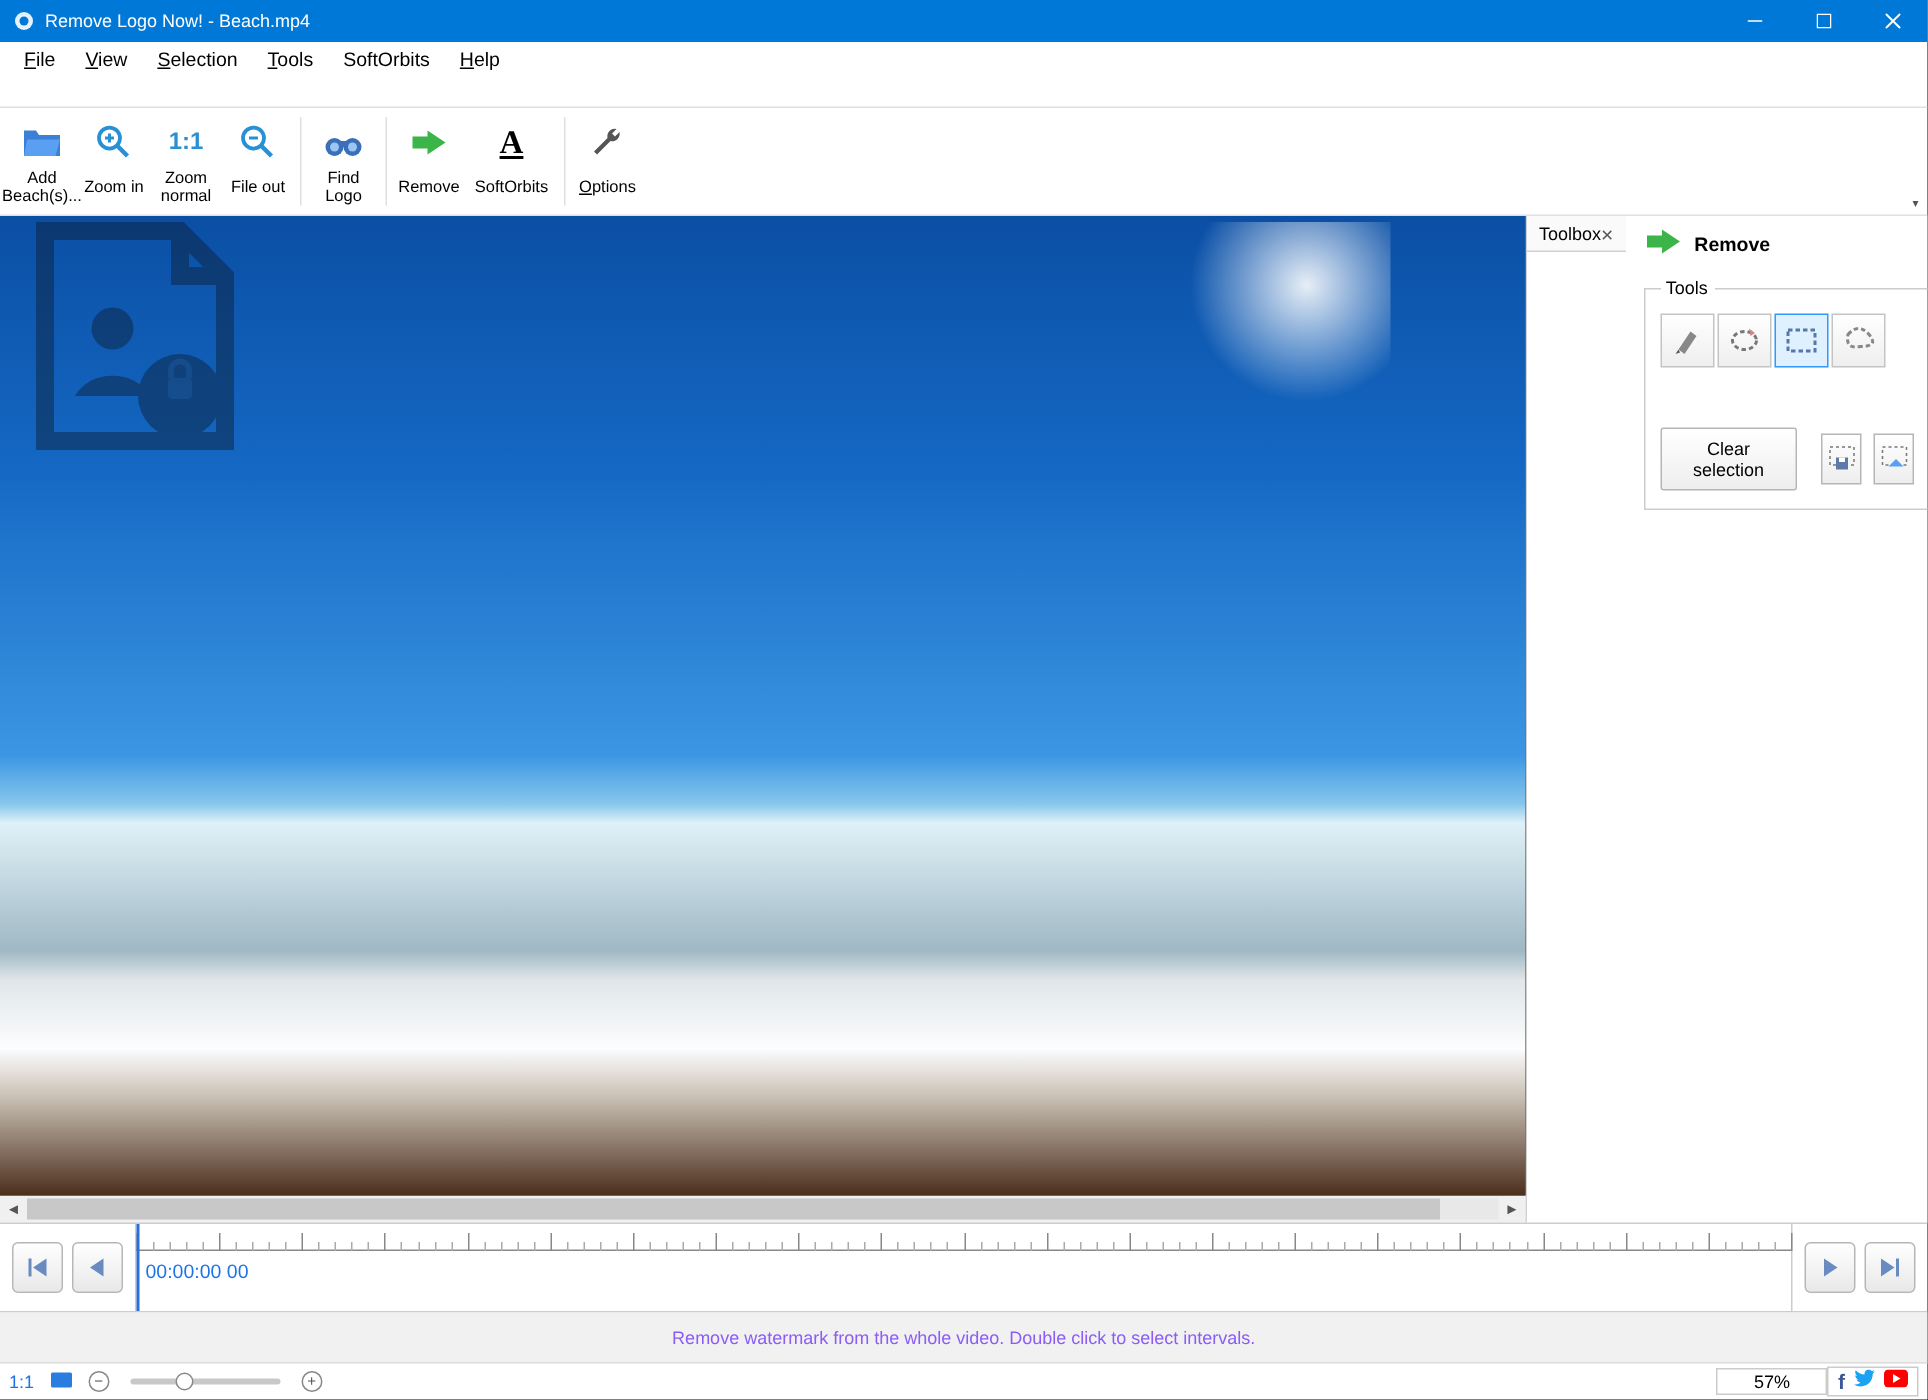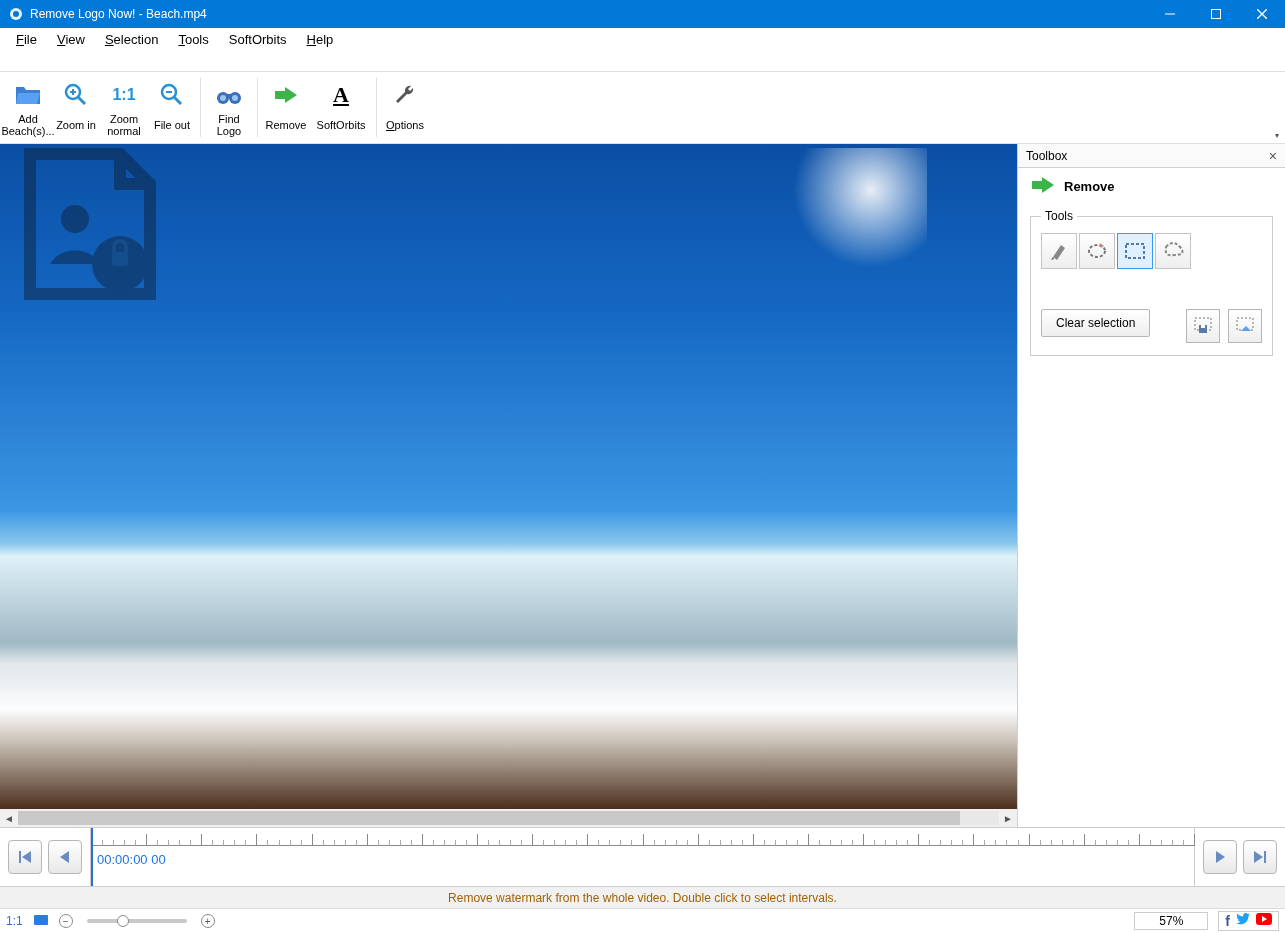--- a/index.html
+++ b/index.html
@@ -29,39 +29,39 @@
 .hscroll .thumb { position: absolute; left: 0; top: 0; height: 14px; width: 96%; background: #c8c8c8; }
 .timeline { border-top: 1px solid #ccc; border-bottom: 1px solid #ccc; display: flex; align-items: stretch; height: 60px; }
 .playbtns { display: flex; align-items: center; gap: 6px; padding: 0 8px; }
 .pbtn { width: 34px; height: 34px; border: 1px solid #b6b6b6; border-radius: 4px; background: linear-gradient(#fff,#e8e8e8); display: flex; align-items: center; justify-content: center; cursor: pointer; }
 .ruler { flex: 1; position: relative; border-left: 1px solid #ccc; border-right: 1px solid #ccc; }
 .ticks { position: absolute; top: 0; left: 0; right: 0; height: 18px; border-bottom: 1px solid #888; }
 .ticks span { position: absolute; top: 6px; width: 1px; height: 12px; background: #888; }
 .ticks span.minor { height: 6px; top: 12px; background: #aaa; }
 .playhead { position: absolute; top: 0; bottom: 0; left: 0; width: 2px; background: #2a6fd6; }
 .timecode { position: absolute; left: 6px; top: 24px; color: #1a74e8; font-size: 13px; }
-.hint { height: 22px; display: flex; align-items: center; justify-content: center; background: #f1f1f1; border-bottom: 1px solid #ddd; color: #a16207; }
+.hint { height: 34px; display: flex; align-items: center; justify-content: center; background: #f1f1f1; border-bottom: 1px solid #ddd; color: #8b5cf6; }
 .statusbar { height: 24px; display: flex; align-items: center; padding: 0 6px; gap: 8px; }
 .status-left { display: flex; align-items: center; gap: 10px; color: #1a74e8; font-size: 12px; }
 .zoomslider { width: 100px; height: 4px; background: #c8c8c8; position: relative; border-radius: 2px; margin: 0 4px; }
 .zoomslider .knob { position: absolute; top: -4px; left: 30%; width: 12px; height: 12px; border-radius: 50%; background: #fff; border: 1px solid #888; }
-.status-right { margin-left: auto; display: flex; align-items: center; gap: 10px; }
+.status-right { margin-left: auto; display: flex; align-items: center; gap: 0; }
 .pct { border: 1px solid #ccc; padding: 1px 24px; font-size: 12px; }
 .social { display: flex; gap: 6px; border: 1px solid #ccc; padding: 1px 6px; }
-.toolbox { width: 268px; border-left: 1px solid #d0d0d0; background: #fff; display: flex; flex-direction: column; }
+.toolbox { width: 268px; border-left: 1px solid #d0d0d0; background: #fff; display: flex; flex-direction: row; }
 .tbx-title { height: 24px; border-bottom: 1px solid #d0d0d0; display: flex; align-items: center; padding: 0 8px; font-size: 12px; background: #fafafa; }
 .tbx-title .x { margin-left: auto; cursor: pointer; font-size: 14px; color: #555; }
 .tbx-body { padding: 8px 12px; display: flex; flex-direction: column; gap: 12px; }
 .tbx-head { display: flex; align-items: center; gap: 8px; font-weight: bold; font-size: 13px; }
 fieldset { border: 1px solid #ccc; padding: 10px 10px 12px; }
 legend { font-size: 12px; padding: 0 4px; }
 .toolrow { display: flex; gap: 2px; }
 .toolbtn { width: 36px; height: 36px; border: 1px solid #c4c4c4; background: linear-gradient(#fff,#eee); display: flex; align-items: center; justify-content: center; cursor: pointer; }
 .toolbtn.selected { border: 1px solid #3399ff; background: #dff1ff; }
-.btnrow { display: flex; gap: 8px; margin-top: 40px; align-items: flex-start; }
+.btnrow { display: flex; gap: 8px; margin-top: 40px; align-items: center; }
 .wbtn { border: 1px solid #b6b6b6; background: linear-gradient(#fff,#eee); padding: 6px 14px; cursor: pointer; font-size: 12px; border-radius: 2px; }
 .sqbtn { width: 34px; height: 34px; border: 1px solid #b6b6b6; background: linear-gradient(#fff,#eee); display: flex; align-items: center; justify-content: center; cursor: pointer; }
 .destbox { border: 1px solid #b0b0b0; background: #fff; padding: 4px 6px; height: 46px; font-size: 12px; margin-bottom: 8px; }
 .centered { display: flex; justify-content: center; }
 .startbtn { width: 140px; height: 30px; border: 1px solid #b6b6b6; background: linear-gradient(#fff,#eee); display: flex; align-items: center; justify-content: center; gap: 28px; cursor: pointer; font-size: 12px; padding-left: 6px; }
 .circle-btn { width:14px; height:14px; border-radius:50%; border:1px solid #888; background:#fff; display:flex; align-items:center; justify-content:center; font-size:10px; color:#555; cursor:pointer; }
 </style>
 </head>
 <body>
 

